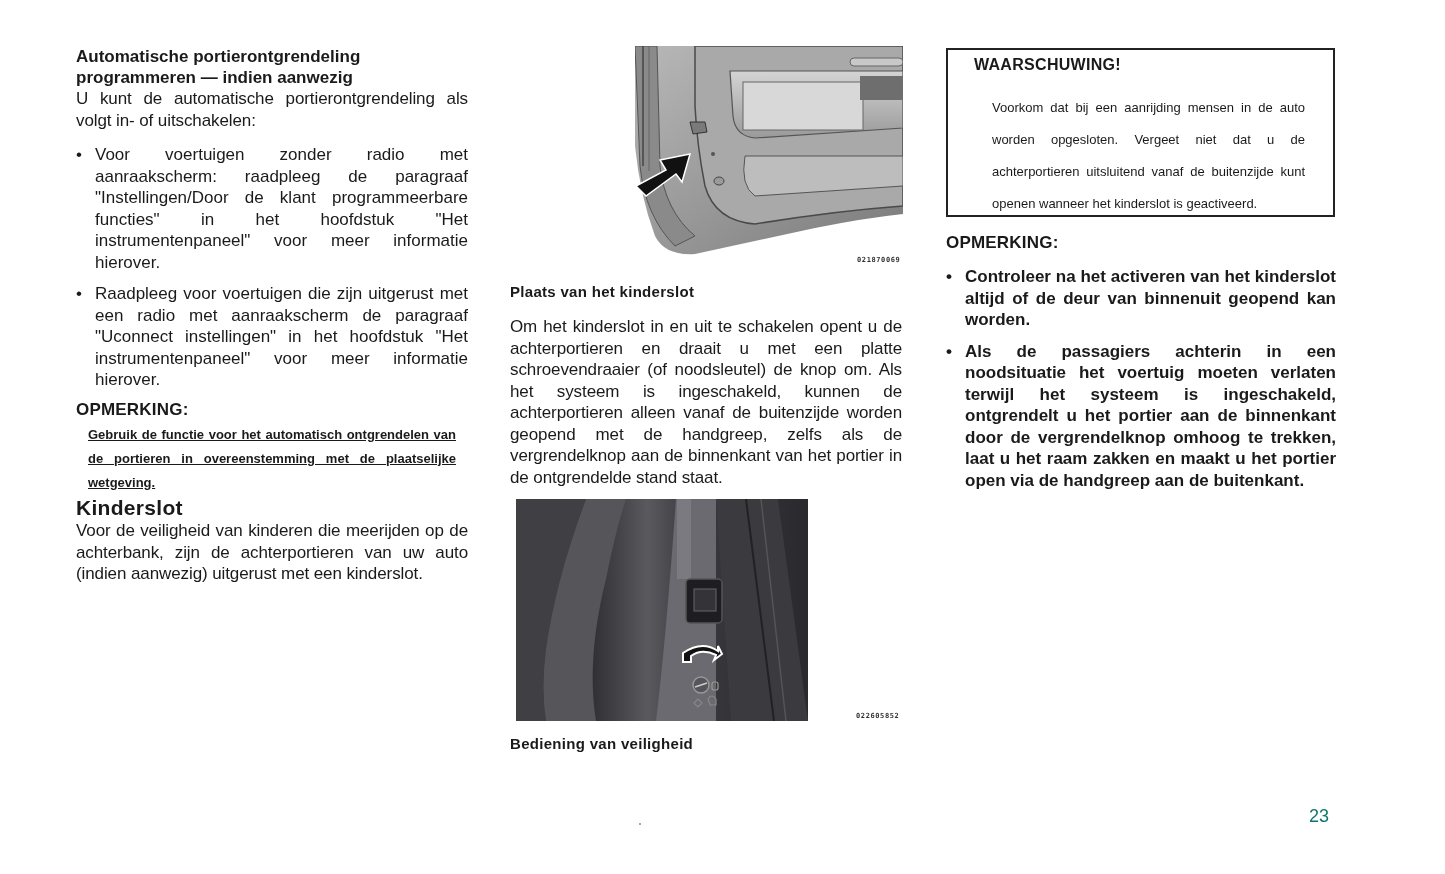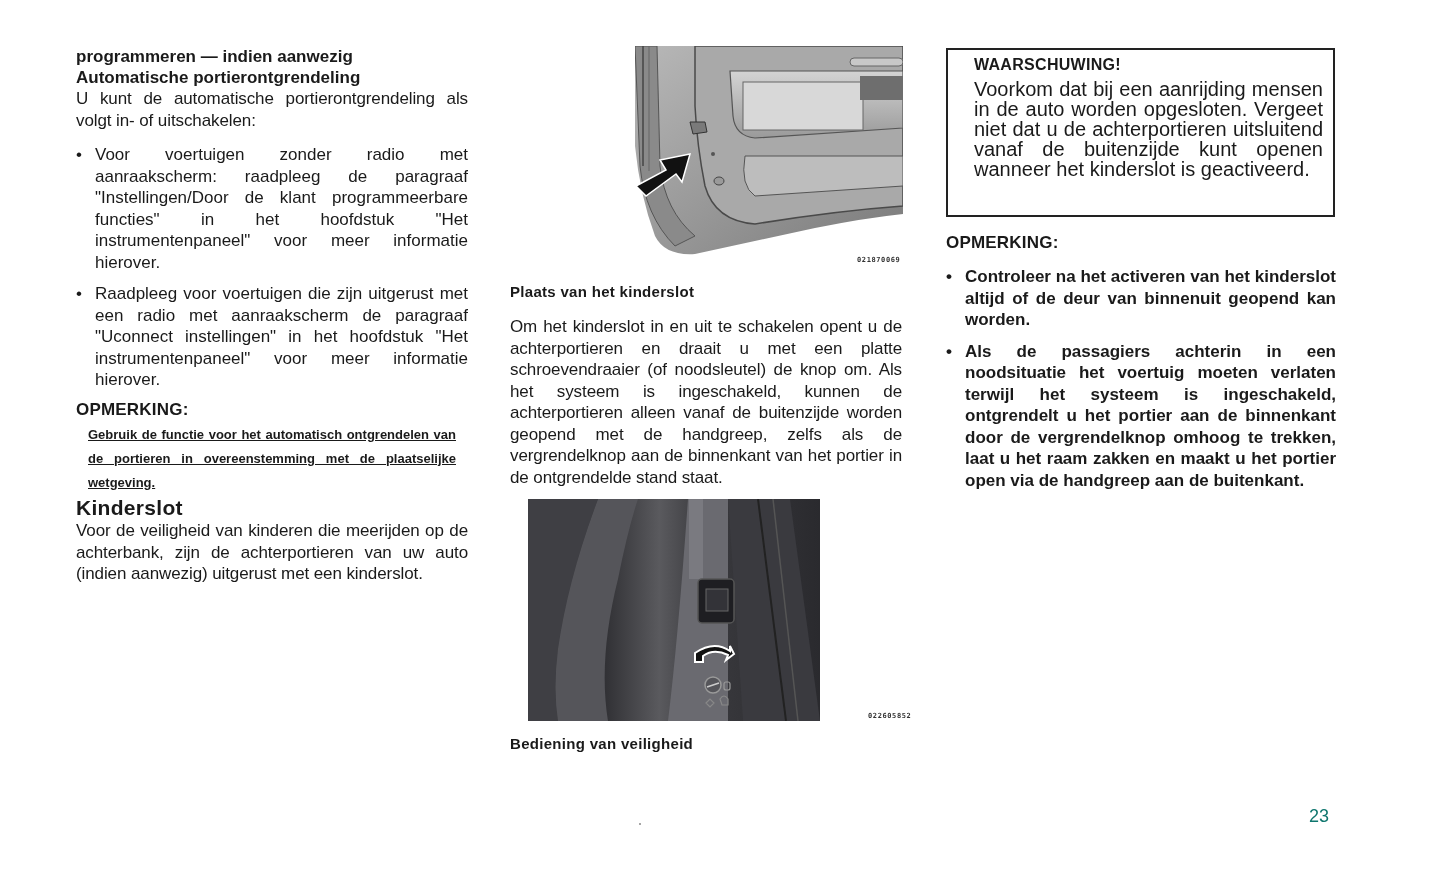--- a/index.html
+++ b/index.html
@@ -22,34 +22,34 @@
     .section-title { font-size: 21px; font-weight: bold; line-height: 24px; margin: 0; letter-spacing: 0.3px; }
 
     .figure { position: relative; }
     .fig-code { position: absolute; font-size: 7px; font-weight: bold; letter-spacing: 0.6px; color: #333; font-family: "DejaVu Sans Mono", monospace; }
     .caption { font-size: 15px; font-weight: bold; text-align: left; letter-spacing: 0.3px; margin: 0; }
 
     .warn-box {
       border: 2px solid #222; padding: 6px 10px 10px 26px; box-sizing: border-box;
     }
     .warn-title { font-size: 16px; font-weight: bold; margin: 0 0 5px 0; letter-spacing: 0.3px; }
-    .warn-text { font-size: 20px; line-height: 20px; margin: 0; text-align: justify; }
+    .warn-text { font-size: 13px; line-height: 32px; margin: 18px; text-align: justify; }
 
     .right-bullets li { font-weight: bold; line-height: 21.5px; margin-bottom: 10px; }
 
     .page-num { position: absolute; left: 1309px; top: 806px; font-size: 18px; color: #0f766e; }
     .speck { position: absolute; width: 2px; height: 2px; background: #888; border-radius: 50%; }
   </style>
 </head>
 <body>
 
 <div class="col col-left">
   <div style="position:absolute; top:46px; width:392px;">
+    <p class="h-sub">Automatische portierontgrendeling</p>
     <p class="h-sub">programmeren — indien aanwezig</p>
-    <p class="h-sub">Automatische portierontgrendeling</p>
     <p class="p">U kunt de automatische portierontgrendeling als volgt in- of uitschakelen:</p>
     <ul class="bullets" style="margin-top:13px;">
       <li><span class="dot">•</span><span>Voor voertuigen zonder radio met aanraakscherm: raadpleeg de paragraaf "Instellingen/Door de klant programmeerbare functies" in het hoofdstuk "Het instrumentenpaneel" voor meer informatie hierover.</span></li>
       <li><span class="dot">•</span><span>Raadpleeg voor voertuigen die zijn uitgerust met een radio met aanraakscherm de paragraaf "Uconnect instellingen" in het hoofdstuk "Het instrumentenpaneel" voor meer informatie hierover.</span></li>
     </ul>
     <p class="note-title" style="margin-top:-2px;">OPMERKING:</p>
     <p class="note-bold" style="margin-top:2px;">Gebruik de functie voor het automatisch ontgrendelen van de portieren in overeenstemming met de plaatselijke wetgeving.</p>
   </div>
   <div style="position:absolute; top:496px; width:392px;">
     <p class="section-title">Kinderslot</p>
@@ -87,21 +87,21 @@
     </svg>
     <svg style="position:absolute; left:124px; top:104px;" width="60" height="48" viewBox="0 0 60 48">
       <path d="M2 36 L32 20 L26 10 L56 4 L48 32 L42 24 L12 46 Z" fill="#111" stroke="#fff" stroke-width="1.5"></path>
     </svg>
     <span class="fig-code" style="left:335px; top:210px;padding-left:12px;">021870069</span>
   </div>
   <p class="caption" style="position:absolute; top:283px; left:0; width:392px;">Plaats van het kinderslot</p>
 
   <p class="p" style="position:absolute; top:316px; left:0; width:392px;">Om het kinderslot in en uit te schakelen opent u de achterportieren en draait u met een platte schroevendraaier (of noodsleutel) de knop om. Als het systeem is ingeschakeld, kunnen de achterportieren alleen vanaf de buitenzijde worden geopend met de handgreep, zelfs als de vergrendelknop aan de binnenkant van het portier in de ontgrendelde stand staat.</p>
 
-  <div class="figure" style="position:absolute; top:499px; left:16px; width:392px; height:225px;">
+  <div class="figure" style="position:absolute; top:499px; left:4px; width:392px; height:225px;">
     <svg style="position:absolute; left:2px; top:0;" width="292" height="222" viewBox="0 0 292 222">
       <defs>
         <linearGradient id="p1" x1="0" y1="0" x2="1" y2="0">
           <stop offset="0" stop-color="#4a4a4e"></stop>
           <stop offset="0.25" stop-color="#2e2e32"></stop>
           <stop offset="0.45" stop-color="#5a5a5e"></stop>
           <stop offset="0.6" stop-color="#3a3a3e"></stop>
           <stop offset="1" stop-color="#2a2a2e"></stop>
         </linearGradient>
       </defs>

